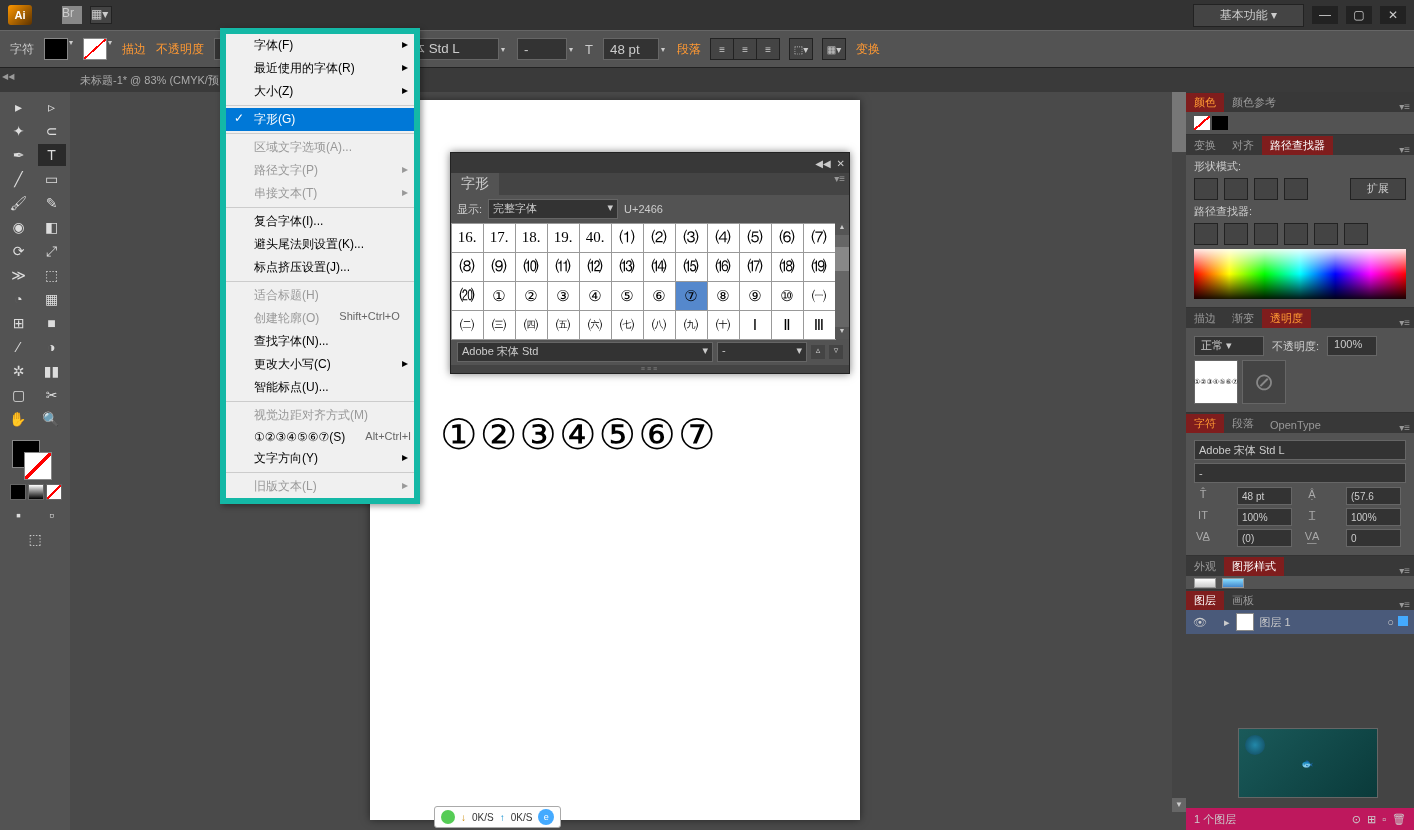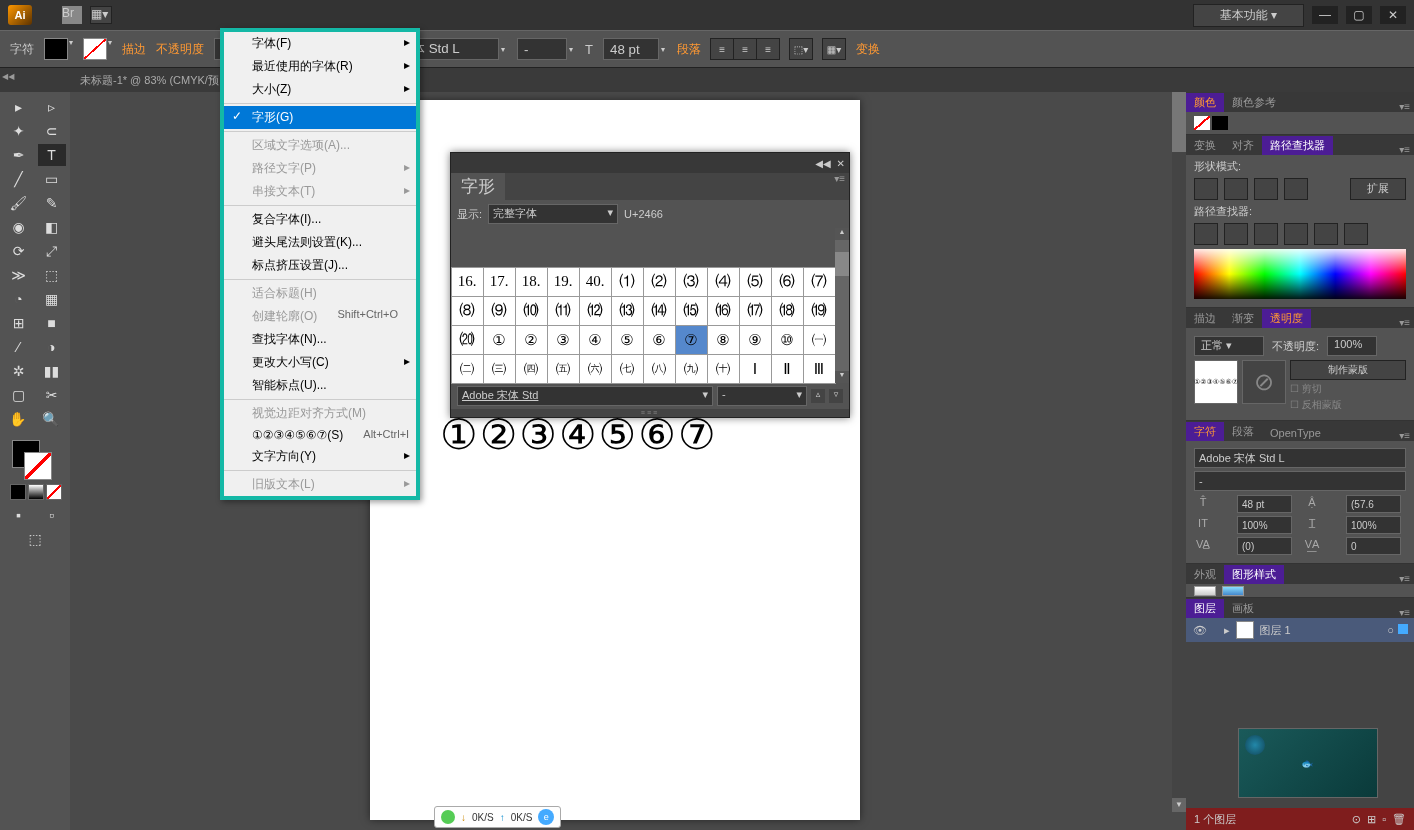--- a/index.html
+++ b/index.html
@@ -8,21 +8,21 @@
 
 .titlebar { height: 30px; background: #333; display: flex; align-items: center; padding: 0 8px; }
 .app-logo { width: 24px; height: 20px; background: linear-gradient(135deg,#ff9800,#5c3200); border-radius: 3px; margin-right: 12px; display:flex; align-items:center; justify-content:center; color:#fff; font-weight:bold; font-size:11px;}
 .menu-item { padding: 0 8px; cursor: pointer; color: #ddd; }
 .menu-item.active { background: #0078d7; color: #fff; }
 .titlebar-right { margin-left: auto; display: flex; align-items: center; gap: 8px; }
 .win-btn { width: 26px; height: 18px; background: #222; display:flex; align-items:center; justify-content:center; font-size:12px; color:#ccc;}
 .dropdown-label { padding: 2px 26px; background: #444; border:1px solid #222;}
 
 
-.dropdown-menu { position: absolute; left: 220px; top: 28px; width: 200px; background: #f0f0f0; border: 4px solid #14b8a6; box-shadow: 2px 2px 6px rgba(0,0,0,.4); z-index: 100; color: #000; }
+.dropdown-menu { position: absolute; left: 220px; top: 28px; width: 200px; background: #f0f0f0; border: 6px solid #14b8a6; box-shadow: 2px 2px 6px rgba(0,0,0,.4); z-index: 100; color: #000; }
 .dropdown-item { padding: 3px 18px 3px 28px; position: relative; cursor: pointer; white-space: nowrap; display:flex; justify-content:space-between;}
 .dropdown-item.disabled { color: #999; }
 .dropdown-item.selected { background: #0078d7; color: #fff; }
 .dropdown-item .check { position:absolute; left:8px; }
 .dropdown-item .arrow { position:absolute; right:6px; }
 .dropdown-sep { height:1px; background:#ccc; margin:2px 0;}
 .dropdown-item .shortcut { color:#666; font-size:11px; margin-left:20px;}
 
 
 .options-bar { height: 38px; background: #535353; border-top:1px solid #666; border-bottom:1px solid #222; display:flex; align-items:center; padding:0 10px; gap:10px; font-size:12px;}
@@ -52,35 +52,35 @@
 
 
 .canvas-area { flex:1; background:#4a4a4a; position:relative; overflow:hidden;}
 .artboard { position:absolute; left:300px; top:8px; width:490px; height:720px; background:#fff; box-shadow:0 0 8px rgba(0,0,0,.5);}
 .canvas-text { position:absolute; top:310px; left:70px; font-size:42px; color:#000; font-family:serif; letter-spacing:2px;}
 
 
 .glyphs-panel { position:absolute; left:380px; top:60px; width:400px; background:#535353; border:1px solid #222; box-shadow:0 0 8px rgba(0,0,0,.5); z-index:50;}
 .glyphs-header { height:20px; background:#383838; display:flex; align-items:center; justify-content:flex-end; padding:0 4px; gap:6px; font-size:10px;}
 .glyphs-tab-row { display:flex; background:#444;}
-.glyphs-tab { padding:2px 10px; background:#535353; font-size:17px;}
+.glyphs-tab { padding:2px 10px; background:#535353; font-size:14px;}
 .glyphs-controls { display:flex; align-items:center; padding:4px 6px; gap:6px; background:#535353; font-size:11px;}
 .glyph-select { background:#333; border:1px solid #666; color:#ccc; padding:1px 20px 1px 4px; height:20px; position:relative;}
 .glyph-grid { display:grid; grid-template-columns:repeat(12,1fr); background:#fff; color:#000;}
 .glyph-cell { border:1px solid #999; height:30px; display:flex; align-items:center; justify-content:center; font-size:15px; font-family:serif; margin:-0.5px;}
 .glyph-cell.selected { background:#5588cc; }
 .glyph-scroll { width:14px;}
 .glyphs-footer { display:flex; align-items:center; padding:3px 6px; gap:4px; background:#535353; font-size:11px;}
 .resize-grip { height:8px; background:#444; text-align:center; color:#888; font-size:7px; letter-spacing:2px;}
 
 
 .right-panels { width:228px; background:#535353; display:flex; flex-direction:column;}
 .panel-tabs { display:flex; background:#383838; height:20px; align-items:flex-end; font-size:11px;}
 .panel-tab { padding:2px 8px; background:#383838; color:#999; cursor:pointer;}
-.panel-tab.active { background:#4c1d95; color:#fff;}
+.panel-tab.active { background:#7f1d1d; color:#fff;}
 .panel-tab.orange { color:#ff9933; }
 .panel-body { padding:4px 8px; font-size:11px; border-bottom:1px solid #333;}
 .pathfinder-row { display:flex; gap:6px; margin:4px 0; flex-wrap:wrap;}
 .pf-btn { width:24px; height:22px; background:#444; border:1px solid #222;}
 .expand-btn { padding:2px 16px; background:#444; border:1px solid #222; margin-left:auto; font-size:11px;}
 .spectrum { height:50px; background:linear-gradient(to right, red,yellow,lime,cyan,blue,magenta,red); position:relative; margin:4px 0;}
 .spectrum::after { content:''; position:absolute; inset:0; background:linear-gradient(to bottom, rgba(255,255,255,.9), transparent 50%, rgba(0,0,0,.9));}
 .transparency-row { display:flex; gap:8px; align-items:center; margin:4px 0;}
 .trans-select { background:#333; border:1px solid #666; padding:1px 6px; color:#ccc; height:20px; width:70px;}
 .mask-preview { display:flex; gap:4px; margin:4px 0;}
@@ -340,21 +340,21 @@
       <div class="glyphs-tab-row">
         <div class="glyphs-tab">字形</div>
         <span class="panel-menu-icon">▾≡</span>
       </div>
       <div class="glyphs-controls">
         <span>显示:</span>
         <div class="glyph-select" style="width:130px;"><span>完整字体</span> <span style="position:absolute;right:4px;">▾</span></div>
         <span>U+2466</span>
       </div>
       <div style="display:flex;">
-        <div class="glyph-grid" id="glyph-grid" style="flex:1;margin-top:39px;">
+        <div class="glyph-grid" id="glyph-grid" style="flex:1;">
             <div class="glyph-cell">16.</div>
             <div class="glyph-cell">17.</div>
             <div class="glyph-cell">18.</div>
             <div class="glyph-cell">19.</div>
             <div class="glyph-cell">40.</div>
             <div class="glyph-cell">⑴</div>
             <div class="glyph-cell">⑵</div>
             <div class="glyph-cell">⑶</div>
             <div class="glyph-cell">⑷</div>
             <div class="glyph-cell">⑸</div>
@@ -397,21 +397,21 @@
             <div class="glyph-cell">Ⅱ</div>
             <div class="glyph-cell">Ⅲ</div>
           </div>
         <div class="glyph-scroll" style="background:#666;position:relative;">
           <div style="position:absolute;top:0;height:12px;width:100%;background:#555;font-size:7px;text-align:center;">▲</div>
           <div style="position:absolute;top:24px;height:24px;width:100%;background:#888;"></div>
           <div style="position:absolute;bottom:0;height:12px;width:100%;background:#555;font-size:7px;text-align:center;">▼</div>
         </div>
       </div>
       <div class="glyphs-footer">
-        <div class="glyph-select" style="flex:1;text-decoration:underline;"><span>Adobe 宋体 Std</span><span style="position:absolute;right:4px;">▾</span></div>
+        <div class="glyph-select" style="flex:1;"><span>Adobe 宋体 Std</span><span style="position:absolute;right:4px;">▾</span></div>
         <div class="glyph-select" style="width:90px;"><span>-</span><span style="position:absolute;right:4px;">▾</span></div>
         <span style="width:14px;height:14px;background:#444;text-align:center;font-size:9px;">▵</span>
         <span style="width:14px;height:14px;background:#444;text-align:center;font-size:9px;">▿</span>
       </div>
       <div class="resize-grip">≡≡≡</div>
     </div>
   </div>
 
   <div class="right-panels">
 
@@ -462,25 +462,20 @@
     </div>
     <div class="panel-body">
       <div class="transparency-row">
         <div class="trans-select"><span>正常</span> ▾</div>
         <span>不透明度:</span>
         <div class="trans-select" style="width:50px;"><span>100%</span></div>
       </div>
       <div class="mask-preview">
         <div class="mask-box">①②③④⑤⑥⑦</div>
         <div class="mask-box empty">⊘</div>
-        <div class="mask-actions">
-          <div class="mask-btn">制作蒙版</div>
-          <div style="color:#888;">☐ <span>剪切</span></div>
-          <div style="color:#888;">☐ <span>反相蒙版</span></div>
-        </div>
       </div>
     </div>
 
     <div class="panel-tabs">
       <div class="panel-tab active orange">字符</div>
       <div class="panel-tab">段落</div>
       <div class="panel-tab">OpenType</div>
       <span class="panel-menu-icon">▾≡</span>
     </div>
     <div class="panel-body">
@@ -525,21 +520,21 @@
         <div style="width:4px;"></div>
         <span>▸</span>
         <div class="thumb"></div>
         <span>图层 1</span>
         <div class="layer-icons">
           <span>○</span>
           <span style="width:10px;height:10px;background:#4af;"></span>
         </div>
       </div>
       <div class="img-placeholder">🐟</div>
-      <div style="position:absolute;bottom:0;left:0;right:0;height:22px;background:#7f1d1d;display:flex;align-items:center;padding:0 8px;font-size:11px;">
+      <div style="position:absolute;bottom:0;left:0;right:0;height:22px;background:#be185d;display:flex;align-items:center;padding:0 8px;font-size:11px;">
         <span>1 个图层</span>
         <span style="margin-left:auto;display:flex;gap:6px;">
           <span>⊙</span>
           <span>⊞</span>
           <span>▫</span>
           <span>🗑</span>
         </span>
       </div>
     </div>
   </div>

